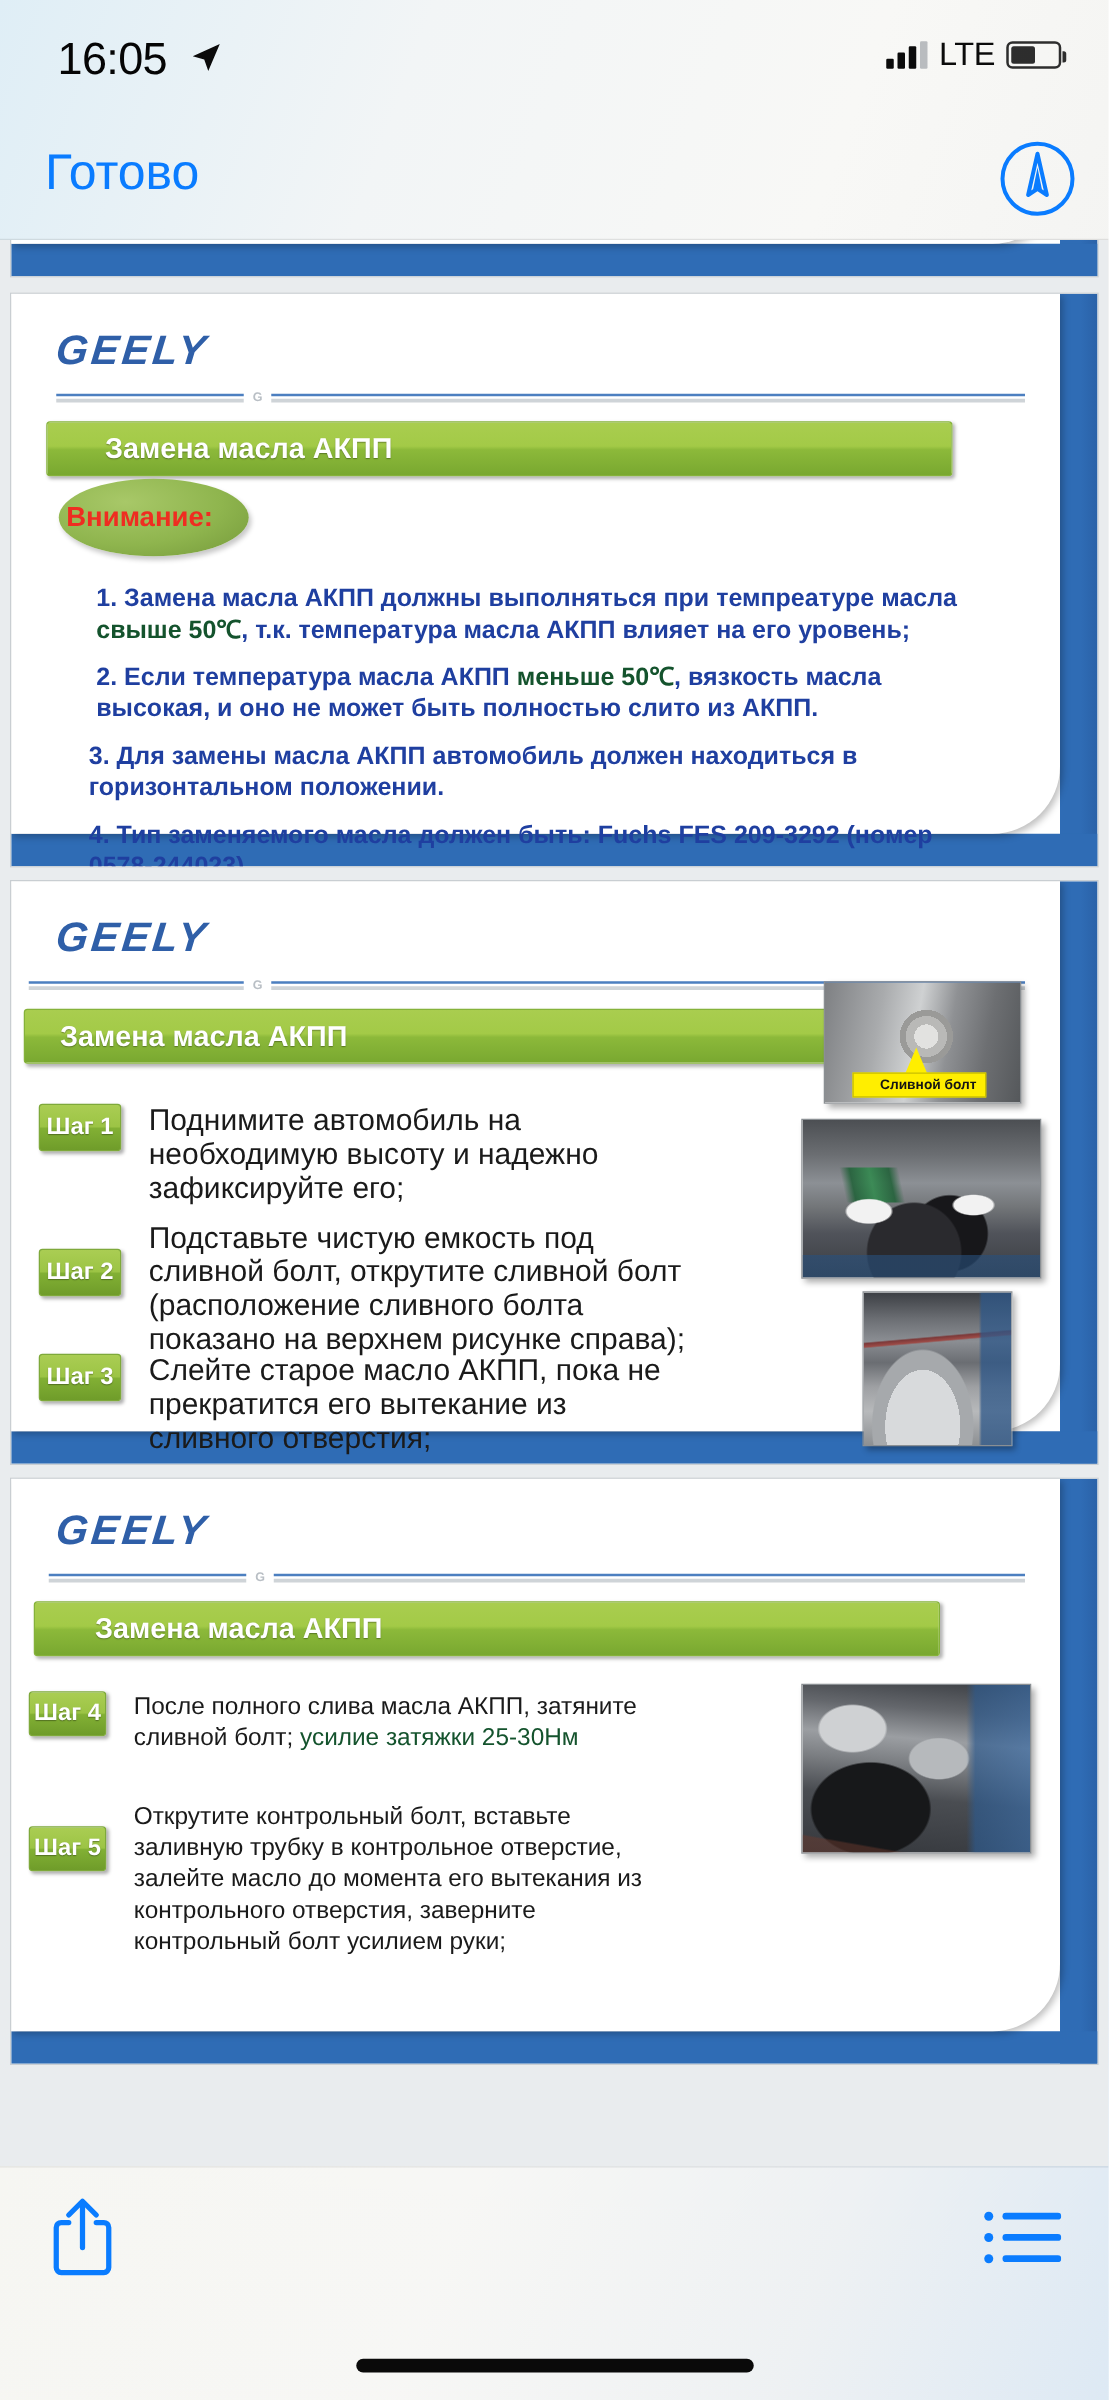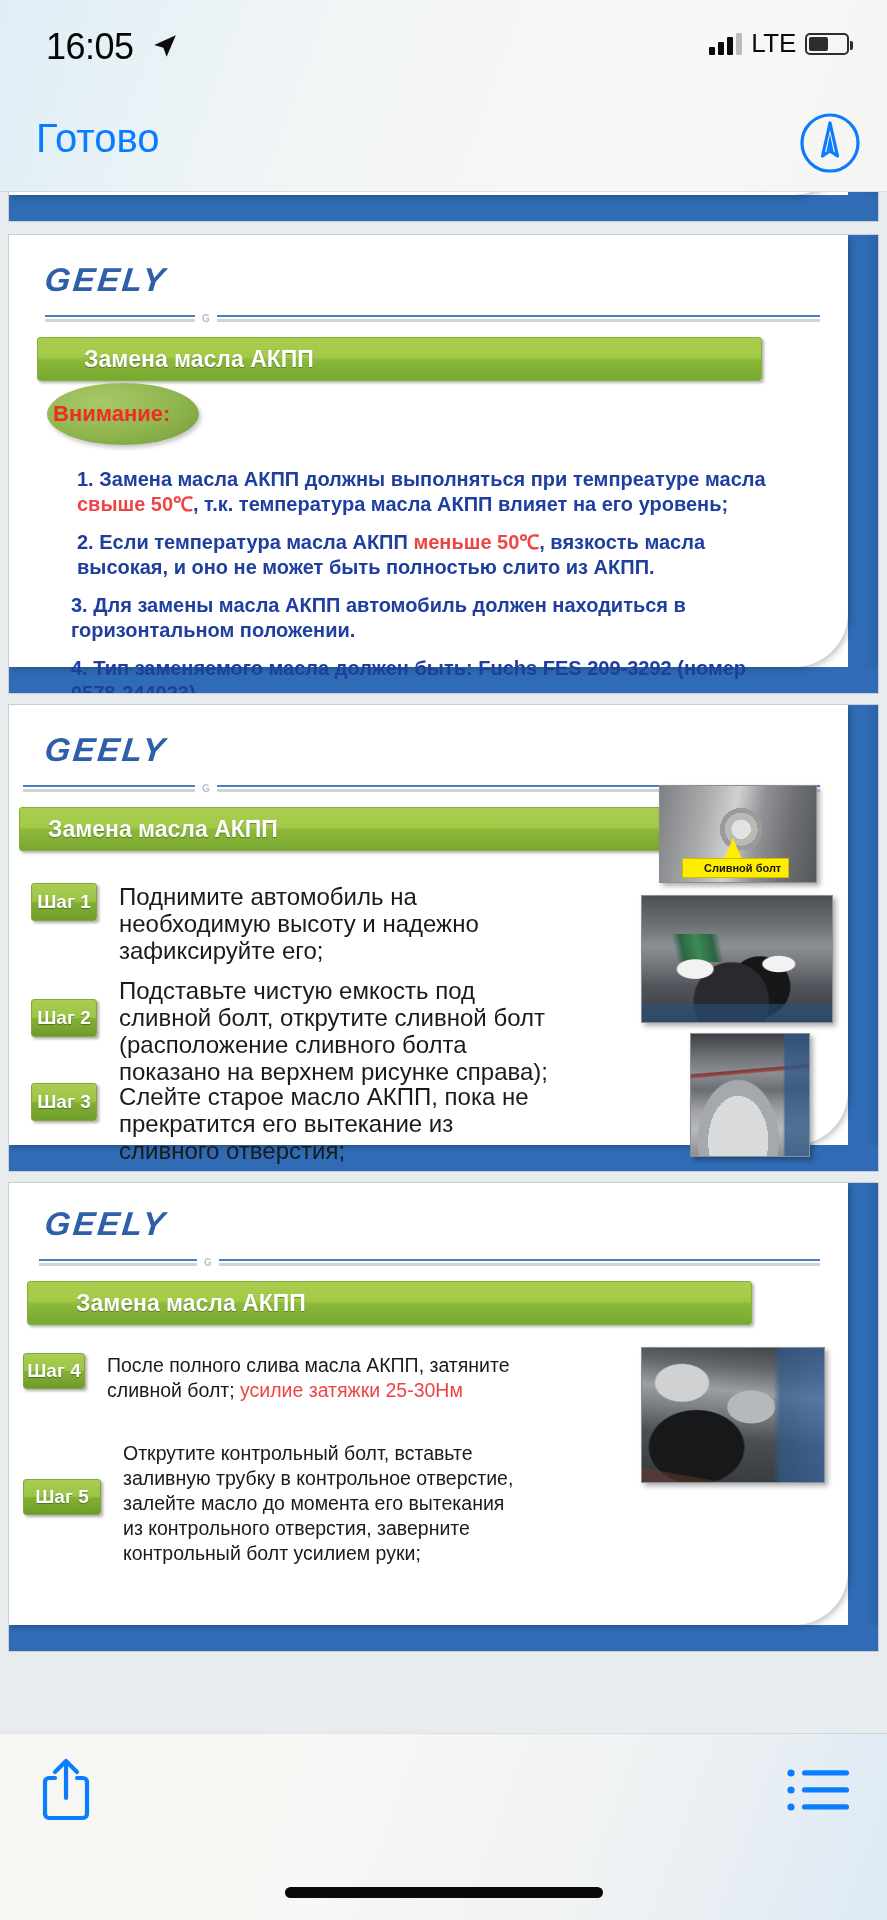--- a/index.html
+++ b/index.html
@@ -150,21 +150,21 @@
     color:#ef2d21; font-weight:700; font-size:22px; white-space:nowrap;
   }
 
   
   .blue-list {
     position:absolute;
     color:#1f3fa0; font-weight:700; font-size:20px; line-height:25px;
     font-family: "Liberation Sans", sans-serif;
   }
   .blue-list .li { margin-bottom: 13px; }
-  .red { color:#ef4444; }
+  .red { color:#14532d; }
 
   
   .step-row { position:absolute; display:flex; align-items:flex-start; }
   .step-badge {
     flex: 0 0 auto;
     width: 66px; height: 38px;
     background: linear-gradient(180deg,#aacd53 0%, #9cc445 48%, #82b034 52%, #6f9c2a 100%);
     border: 1px solid #7ea93a;
     border-radius: 3px;
     box-shadow: 2px 2px 3px rgba(0,0,0,.32);
@@ -385,21 +385,21 @@
         </div>
 
         <div class="step-row" style="left:14px; top:170px; width:500px;">
           <div class="step-badge" style="width:62px;height:36px;">Шаг 4</div>
           <div class="step-text cond">
             <span>После полного слива масла АКПП, затяните сливной болт; </span><span class="red">усилие затяжки 25-30Нм</span>
           </div>
         </div>
 
         <div class="step-row" style="left:14px; top:258px; width:500px;">
-          <div class="step-badge" style="width:78px;height:36px;margin-top:38px;">Шаг 5</div>
+          <div class="step-badge" style="width:62px;height:36px;margin-top:20px;">Шаг 5</div>
           <div class="step-text cond">Открутите контрольный болт, вставьте заливную трубку в контрольное отверстие, залейте масло до момента его вытекания из контрольного отверстия, заверните контрольный болт усилием руки;</div>
         </div>
 
         <div class="photo" style="left:632px; top:164px; width:184px; height:136px;">
           <div class="ph" style="background:
                linear-gradient(185deg,#3b3e43 0%, #64676c 18%, #9b9ea2 34%, #7a7d81 48%, #4a4d52 66%, #35383d 100%);"></div>
           <div class="ph" style="background:
                radial-gradient(ellipse at 22% 26%, #cfd1d3 0 13%, transparent 14%),
                radial-gradient(ellipse at 60% 44%, #b6b9bc 0 15%, transparent 16%),
                radial-gradient(ellipse at 30% 74%, #17181a 0 26%, transparent 27%);"></div>

